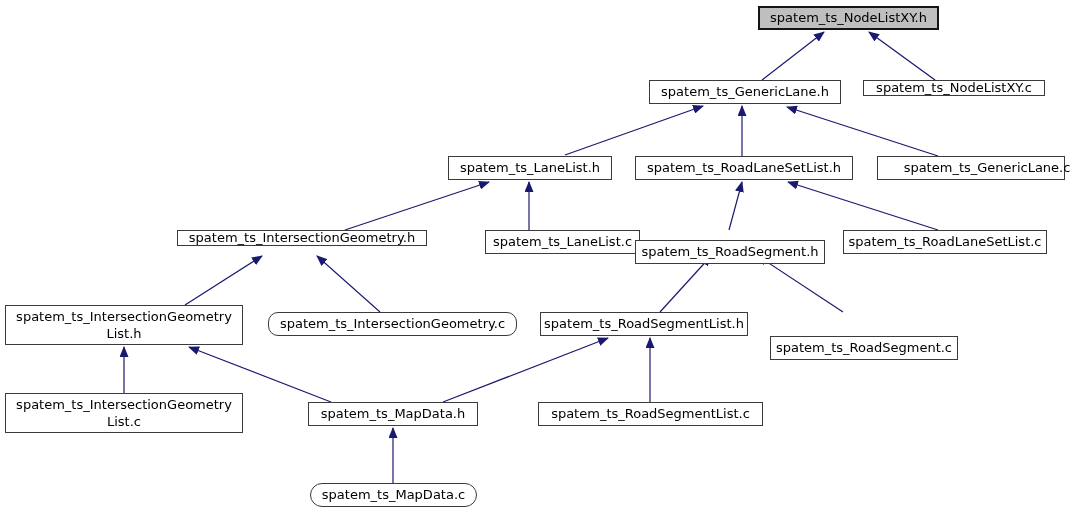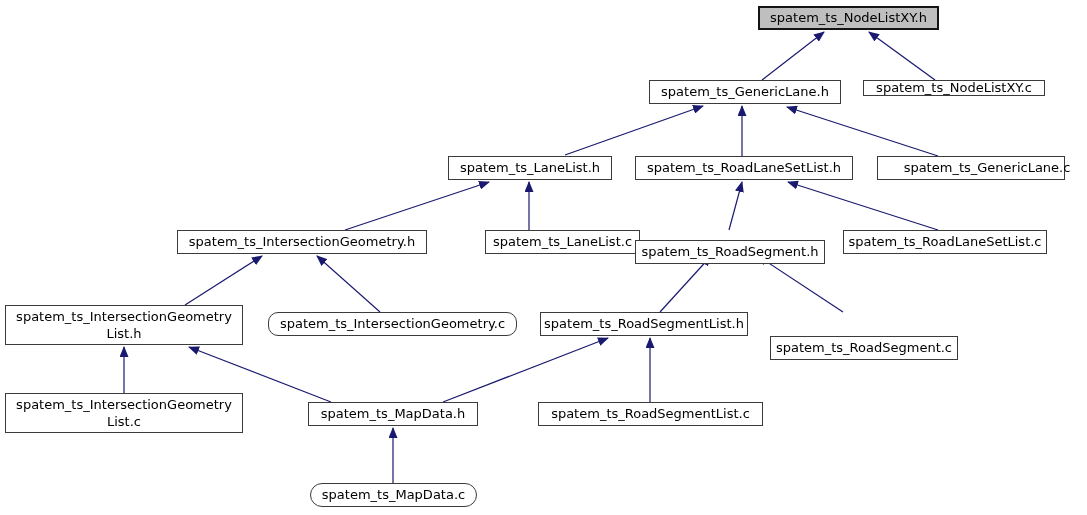--- a/index.html
+++ b/index.html
@@ -71,21 +71,21 @@
     <line class="edge" x1="650" y1="402" x2="650" y2="338" marker-end="url(#arrow)"></line>
     <line class="edge" x1="393" y1="483" x2="393" y2="428" marker-end="url(#arrow)"></line>
   </svg>
 
   <div class="node main" style="left:758px; top:6px;   width:181px; height:24px;">spatem_ts_NodeListXY.h</div>
   <div class="node" style="left:649px; top:80px;  width:192px; height:24px;">spatem_ts_GenericLane.h</div>
   <div class="node" style="left:863px; top:80px;  width:182px; height:16px;">spatem_ts_NodeListXY.c</div>
   <div class="node" style="left:448px; top:156px; width:164px; height:24px;">spatem_ts_LaneList.h</div>
   <div class="node" style="left:635px; top:156px; width:218px; height:24px;">spatem_ts_RoadLaneSetList.h</div>
   <div class="node" style="left:877px; top:156px; width:188px; height:24px;padding-left:32px;">spatem_ts_GenericLane.c</div>
-  <div class="node" style="left:177px; top:230px; width:250px; height:24px;text-align:center;">spatem_ts_IntersectionGeometry.h</div>
+  <div class="node" style="left:177px; top:230px; width:250px; height:16px;text-align:center;">spatem_ts_IntersectionGeometry.h</div>
   <div class="node" style="left:452px; top:230px; width:155px; height:24px;margin-left:33px;">spatem_ts_LaneList.c</div>
   <div class="node" style="left:635px; top:240px; width:190px; height:24px;">spatem_ts_RoadSegment.h</div>
   <div class="node" style="left:843px; top:230px; width:204px; height:24px;">spatem_ts_RoadLaneSetList.c</div>
   <div class="node" style="left:5px;   top:305px; width:238px; height:40px;">spatem_ts_IntersectionGeometry
 List.h</div>
   <div class="node" style="left:268px; top:312px; width:249px; height:24px;border-radius:10px;">spatem_ts_IntersectionGeometry.c</div>
   <div class="node" style="left:540px; top:312px; width:208px; height:24px;">spatem_ts_RoadSegmentList.h</div>
   <div class="node" style="left:770px; top:312px; width:188px; height:24px;margin-top:24px;">spatem_ts_RoadSegment.c</div>
   <div class="node" style="left:5px;   top:393px; width:238px; height:40px;">spatem_ts_IntersectionGeometry
 List.c</div>

